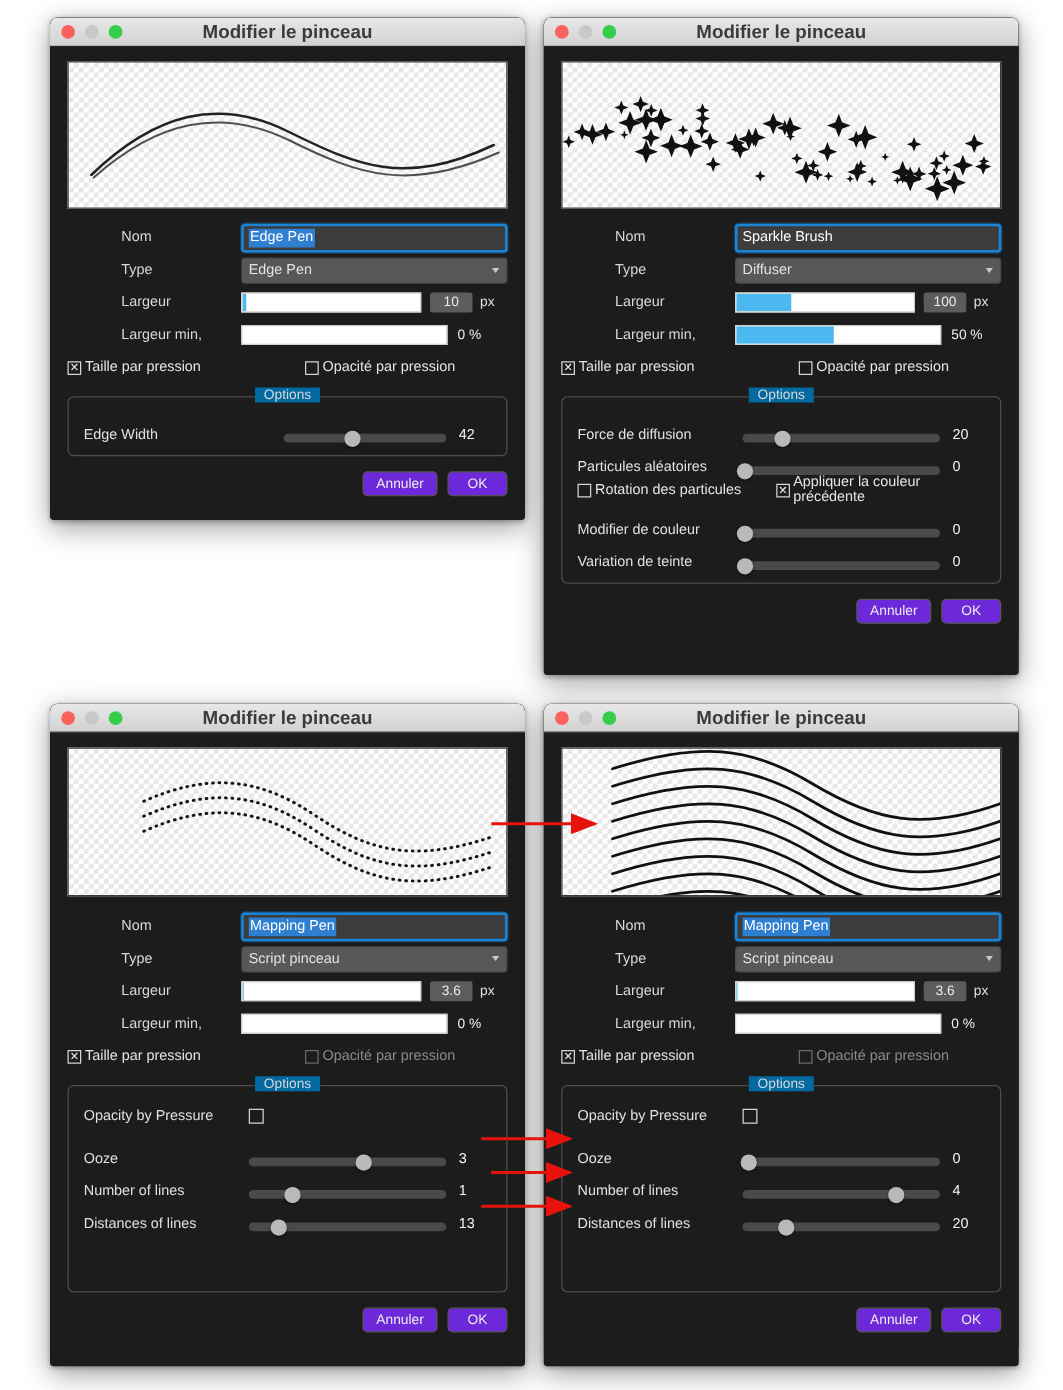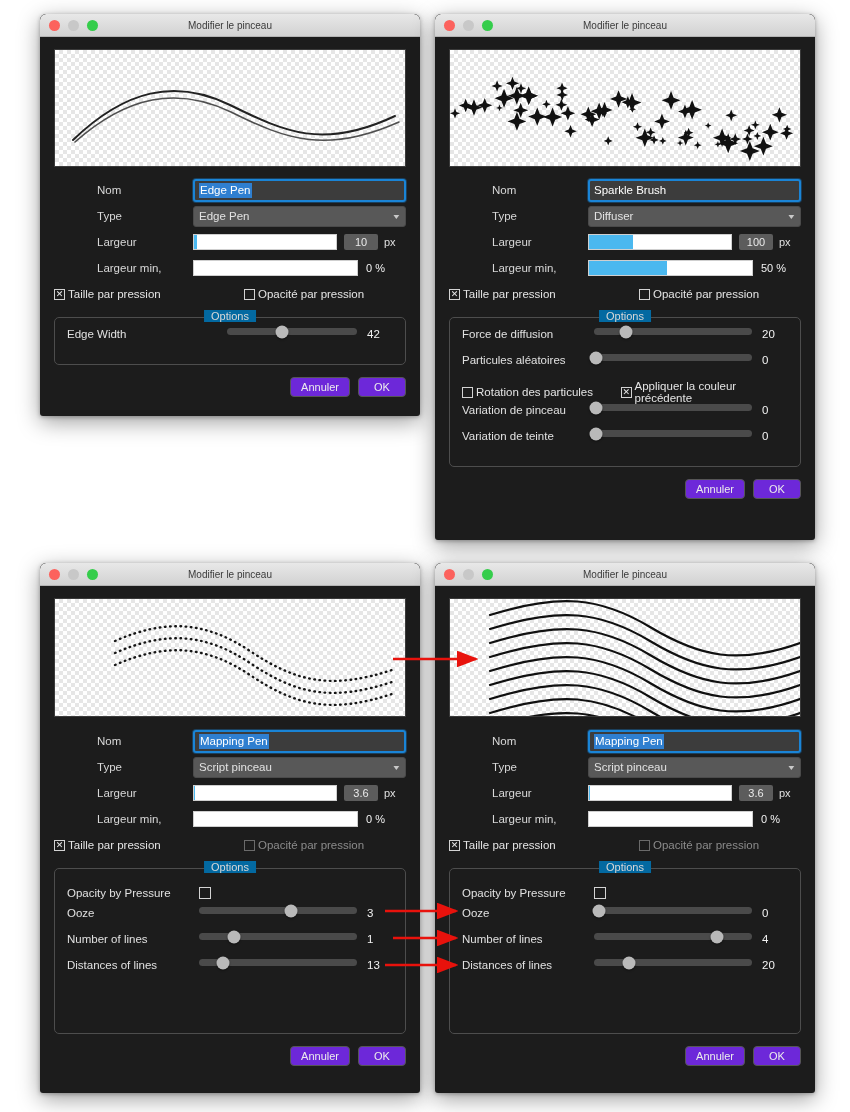--- a/index.html
+++ b/index.html
@@ -28,21 +28,21 @@
     position:relative;
     border-radius:6px 6px 0 0;
   }
   .traffic{display:flex;gap:8px;margin-left:9px;}
   .dot{width:11px;height:11px;border-radius:50%;}
   .dot.red{background:#fc625d;}
   .dot.yellow{background:#c8c8c8;}
   .dot.green{background:#35cd4b;}
   .title{
     position:absolute;left:0;right:0;text-align:center;
-    font-size:10px;color:#3b3b3b;font-weight:400;
+    font-size:15px;color:#3b3b3b;font-weight:700;
     pointer-events:none;
   }
 
   .body{padding:12px 14px 12px 14px;background:#1c1c1c;}
 
   
   .preview{
     background-color:#ffffff;
     background-image:
       linear-gradient(45deg,#e6e6e6 25%,transparent 25%,transparent 75%,#e6e6e6 75%),
@@ -107,21 +107,21 @@
 
   
   .options{
     border:1px solid #4d4d4d;border-radius:5px;
     margin-top:12px;padding:10px 12px 10px 12px;position:relative;
   }
   .options-legend{
     position:absolute;top:-8px;left:50%;transform:translateX(-50%);
     background:#0369a1;padding:0 7px;color:#d8d8d8;font-size:11px;
   }
-  .orow{display:flex;align-items:flex-start;height:26px;}
+  .orow{display:flex;align-items:flex-end;height:26px;}
   .oname{color:#e0e0e0;font-size:11.5px;flex:0 0 auto;}
   .slider{
     height:7px;border-radius:4px;background:#4a4a4a;
     position:relative;margin:0 10px;flex:1;
   }
   .knob{
     position:absolute;top:50%;width:13px;height:13px;border-radius:50%;
     background:#b9b9b9;transform:translate(-50%,-50%);
     box-shadow:0 1px 2px rgba(0,0,0,.5);
   }
@@ -371,21 +371,21 @@
             <span class="cb"></span>
             <span class="cbtext">Rotation des particules</span>
           </span>
           <span class="cbgroup">
             <span class="cb">✕</span>
             <span class="cbtext">Appliquer la couleur précédente</span>
           </span>
         </div>
 
         <div class="orow">
-          <span class="oname" style="width:122px;">Variation de pinceau</span>
+          <span class="oname" style="width:122px;">Modifier de couleur</span>
           <div class="slider">
               <span class="knob" style="left:1%;"></span>
             </div>
           <span class="oval">0</span>
         </div>
         <div class="orow">
           <span class="oname" style="width:122px;">Variation de teinte</span>
           <div class="slider">
               <span class="knob" style="left:1%;"></span>
             </div>

